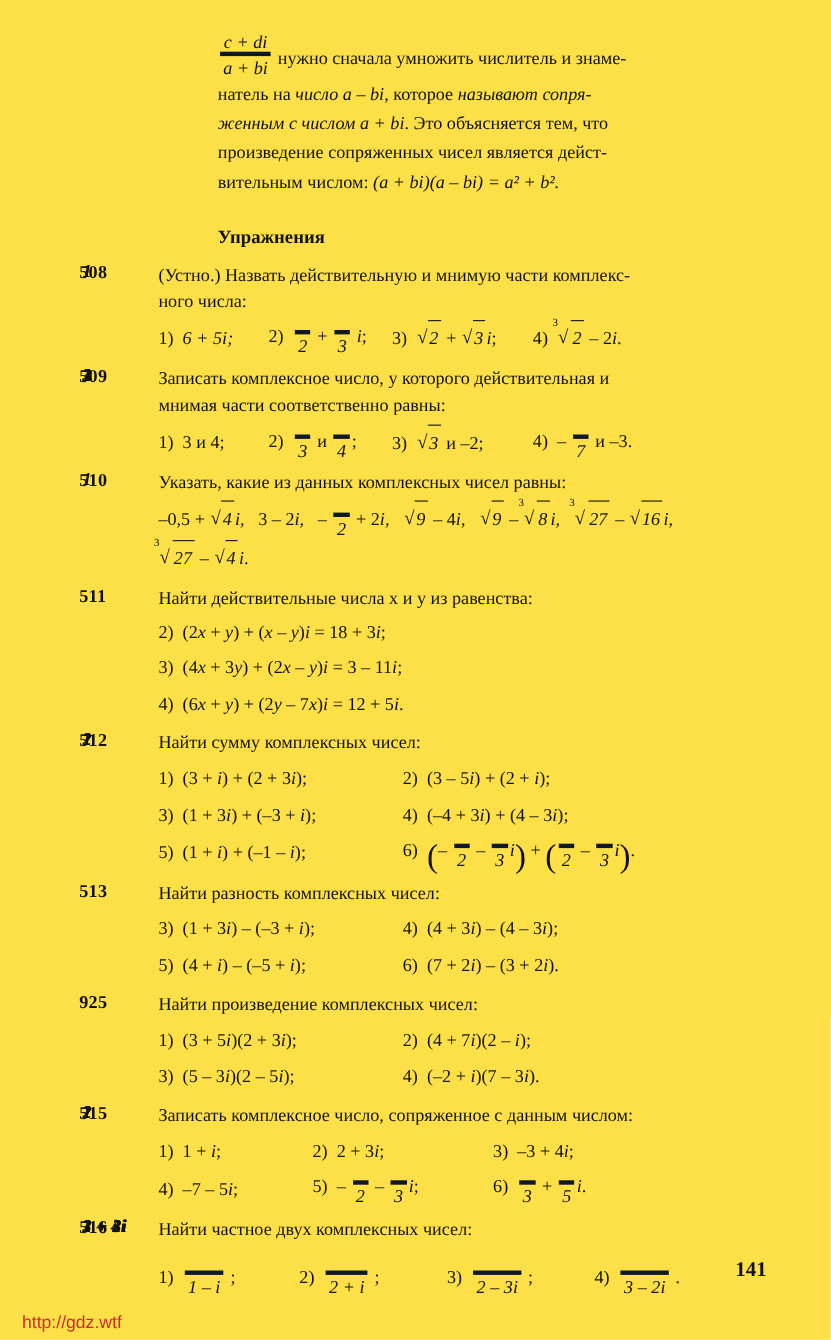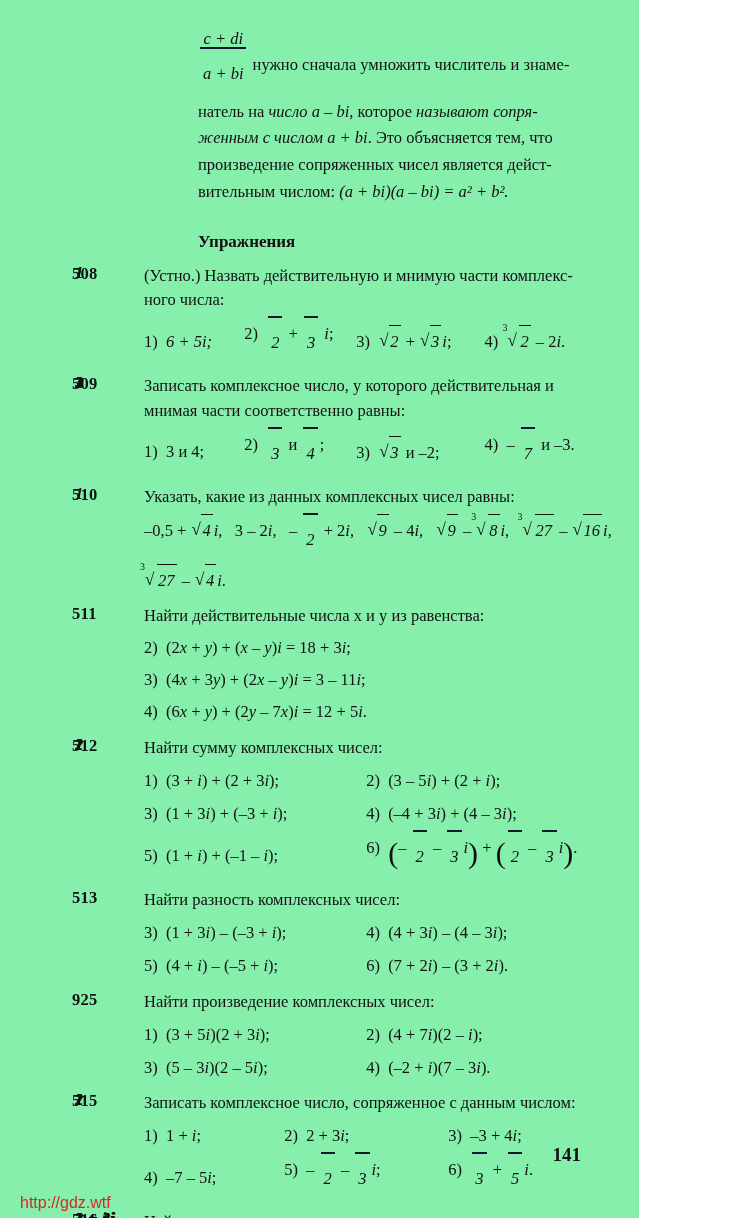--- a/index.html
+++ b/index.html
@@ -11,23 +11,23 @@
     width: 755px;
     height: 1218px;
     position: relative;
     font-family: "Liberation Serif", serif;
     color: #111;
     overflow: hidden;
   }
   .page {
     position: absolute;
     left: 0; top: 0;
-    width: 639px;
+    width: 755px;
     height: 1218px;
-    background: #86efac;
+    background: #fde047;
   }
   .content {
     position: absolute;
     left: 72px;
     top: 30px;
     width: 620px;
   }
 
   
   .intro {
@@ -41,21 +41,21 @@
 
   .frac {
     display: inline-block;
     vertical-align: -0.55em;
     text-align: center;
     font-style: italic;
     line-height: 1.05;
     margin: 0 2px;
   }
   .frac .num { display: block; padding: 0 3px; }
-  .frac .den { display: block; padding: 16px 3px; border-top: 2px solid #0f172a; }
+  .frac .den { display: block; padding: 2px 3px; border-top: 4px solid #0f172a; }
 
   .it { font-style: italic; }
 
   h2.section {
     margin: 26px 0 12px 126px;
     font-size: 17px;
     font-weight: bold;
     font-family: "Liberation Serif", serif;
   }
 

